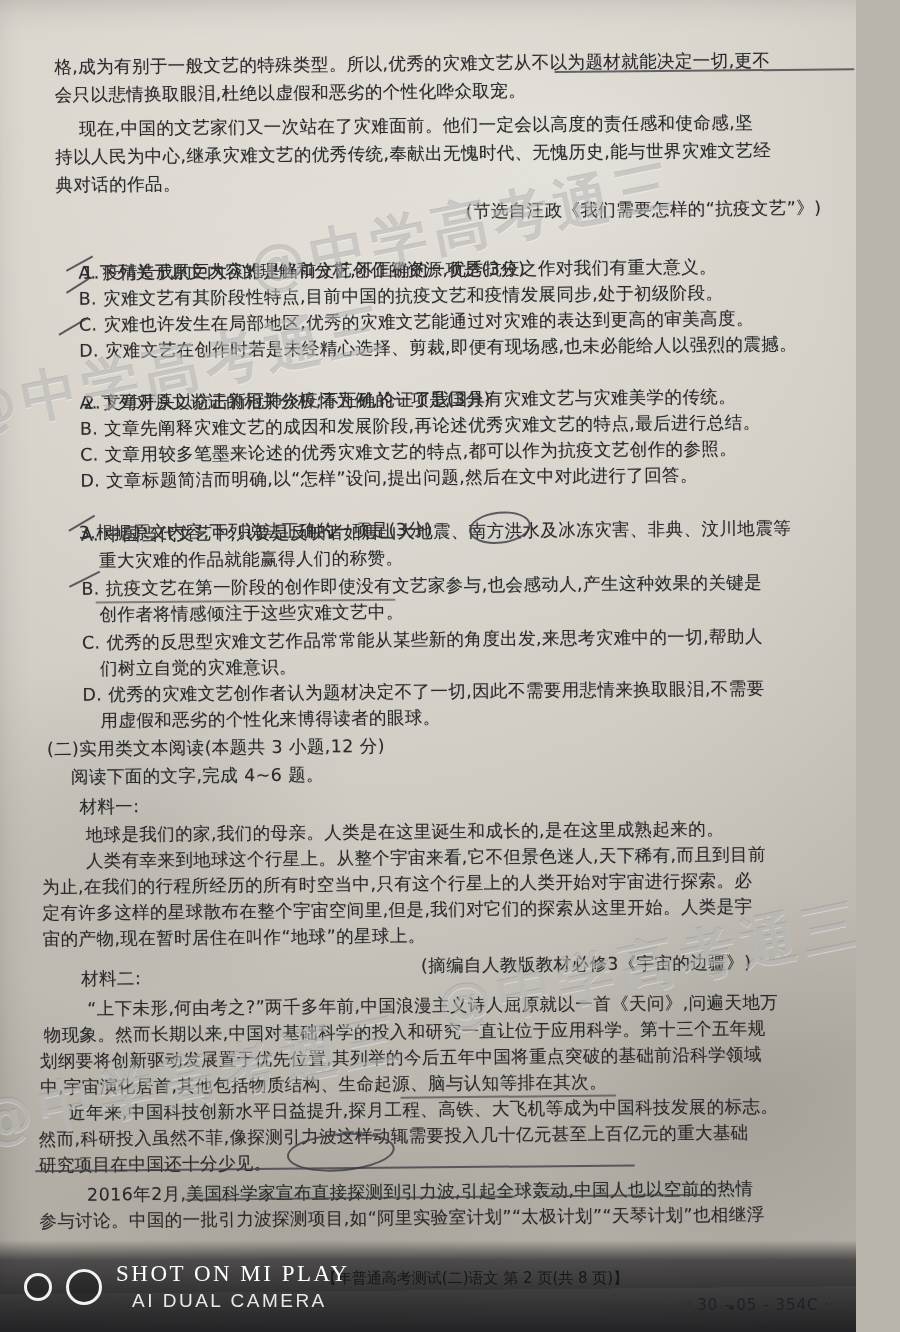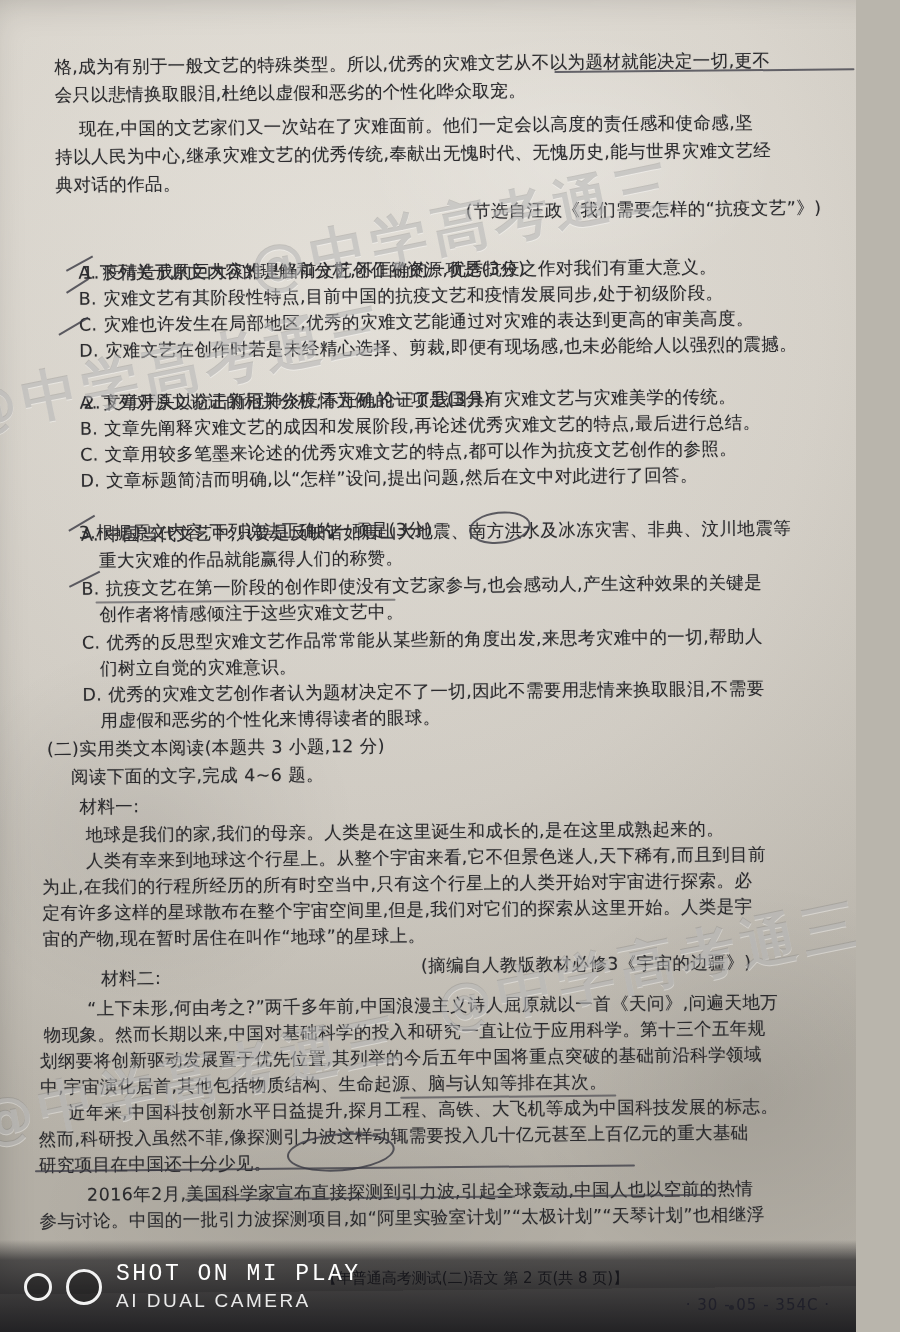--- a/index.html
+++ b/index.html
@@ -75,26 +75,26 @@
   #cam-badge{
     position:absolute;left:24px;bottom:10px;height:70px;display:flex;align-items:center;gap:14px;
   }
   .lens{
     width:30px;height:30px;border-radius:50%;
     border:3px solid #f2f2f2;background:rgba(0,0,0,.25);
   }
   .lens.small{width:22px;height:22px;}
   #cam-text{display:flex;flex-direction:column;justify-content:center;}
   #cam-text .l1{
-    color:#ffffff;font-family:Liberation Mono, monospace;
+    color:#ffffff;font-family:Liberation Serif, serif;
     font-size:23px;letter-spacing:2.5px;line-height:28px;
   }
   #cam-text .l2{
     color:#e9e9e9;font-family:"Liberation Sans", sans-serif;
-    font-size:19px;letter-spacing:2.5px;line-height:26px;
+    font-size:19px;letter-spacing:2.5px;line-height:26px;margin-left:16px;
   }
   #page-footer{
     position:absolute;left:215px;bottom:44px;width:520px;
     text-align:center;color:#23232a;font-family:"DejaVu Sans", sans-serif;font-size:15px;
   }
   #exam-code{
     position:absolute;right:26px;bottom:18px;color:#20202a;
     font-family:"DejaVu Sans", sans-serif;font-size:15px;letter-spacing:1px;
   }
   .dotmark{position:absolute;right:122px;bottom:22px;width:5px;height:5px;background:#23232a;border-radius:50%;}
@@ -151,21 +151,21 @@
     <div class="txt" style="left:46px;top:732px;">(二)实用类文本阅读(本题共 3 小题,12 分)</div>
     <div class="txt" style="left:46px;top:760px;">    阅读下面的文字,完成 4~6 题。</div>
     <div class="txt" style="left:78px;top:790px;">材料一:</div>
 
     <div class="txt" style="left:60px;top:818px;">    地球是我们的家,我们的母亲。人类是在这里诞生和成长的,是在这里成熟起来的。</div>
     <div class="txt" style="left:60px;top:844px;">    人类有幸来到地球这个行星上。从整个宇宙来看,它不但景色迷人,天下稀有,而且到目前</div>
     <div class="txt" style="left:40px;top:870px;">为止,在我们的行程所经历的所有时空当中,只有这个行星上的人类开始对宇宙进行探索。必</div>
     <div class="txt" style="left:40px;top:896px;">定有许多这样的星球散布在整个宇宙空间里,但是,我们对它们的探索从这里开始。人类是宇</div>
     <div class="txt" style="left:40px;top:922px;">宙的产物,现在暂时居住在叫作“地球”的星球上。</div>
 
-    <div class="txt" style="left:78px;top:962px;margin-left:20px;">材料二:</div>
+    <div class="txt" style="left:78px;top:962px;">材料二:</div>
     <div class="txt" style="left:418px;top:952px;">(摘编自人教版教材必修3《宇宙的边疆》)</div>
 
     <div class="txt" style="left:60px;top:992px;">    “上下未形,何由考之?”两千多年前,中国浪漫主义诗人屈原就以一首《天问》,问遍天地万</div>
     <div class="txt" style="left:40px;top:1018px;">物现象。然而长期以来,中国对基础科学的投入和研究一直让位于应用科学。第十三个五年规</div>
     <div class="txt" style="left:36px;top:1044px;">划纲要将创新驱动发展置于优先位置,其列举的今后五年中国将重点突破的基础前沿科学领域</div>
     <div class="txt" style="left:36px;top:1070px;">中,宇宙演化居首,其他包括物质结构、生命起源、脑与认知等排在其次。</div>
     <div class="txt" style="left:40px;top:1096px;">    近年来,中国科技创新水平日益提升,探月工程、高铁、大飞机等成为中国科技发展的标志。</div>
     <div class="txt" style="left:34px;top:1122px;">然而,科研投入虽然不菲,像探测引力波这样动辄需要投入几十亿元甚至上百亿元的重大基础</div>
     <div class="txt" style="left:34px;top:1148px;">研究项目在中国还十分少见。</div>
     <div class="txt" style="left:58px;top:1178px;">    2016年2月,美国科学家宣布直接探测到引力波,引起全球轰动,中国人也以空前的热情</div>

